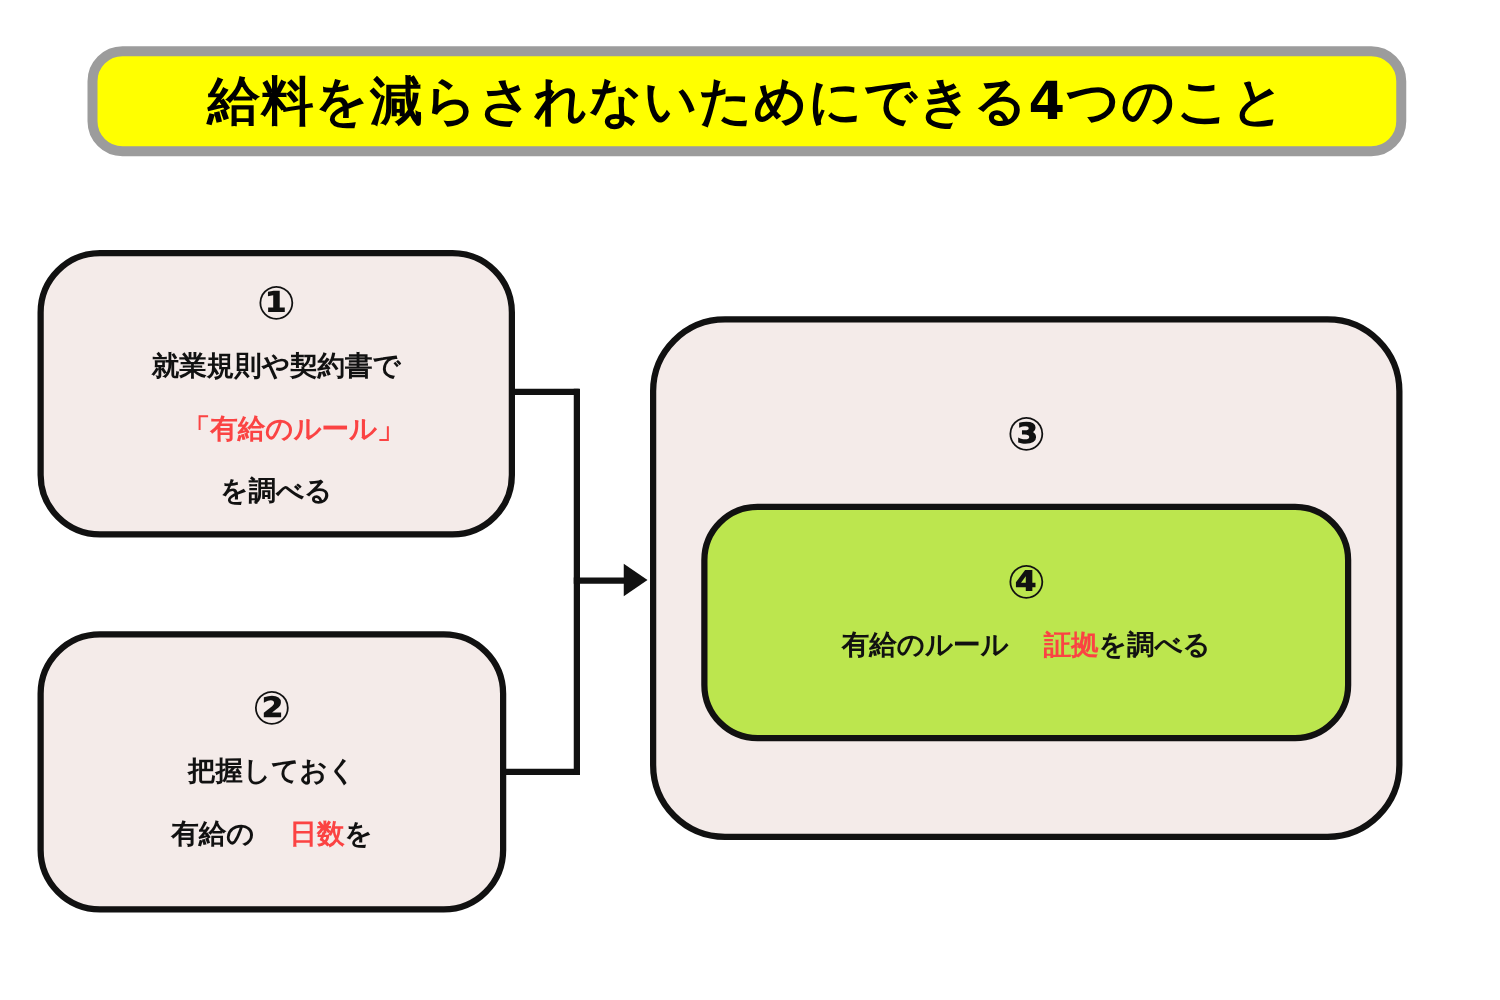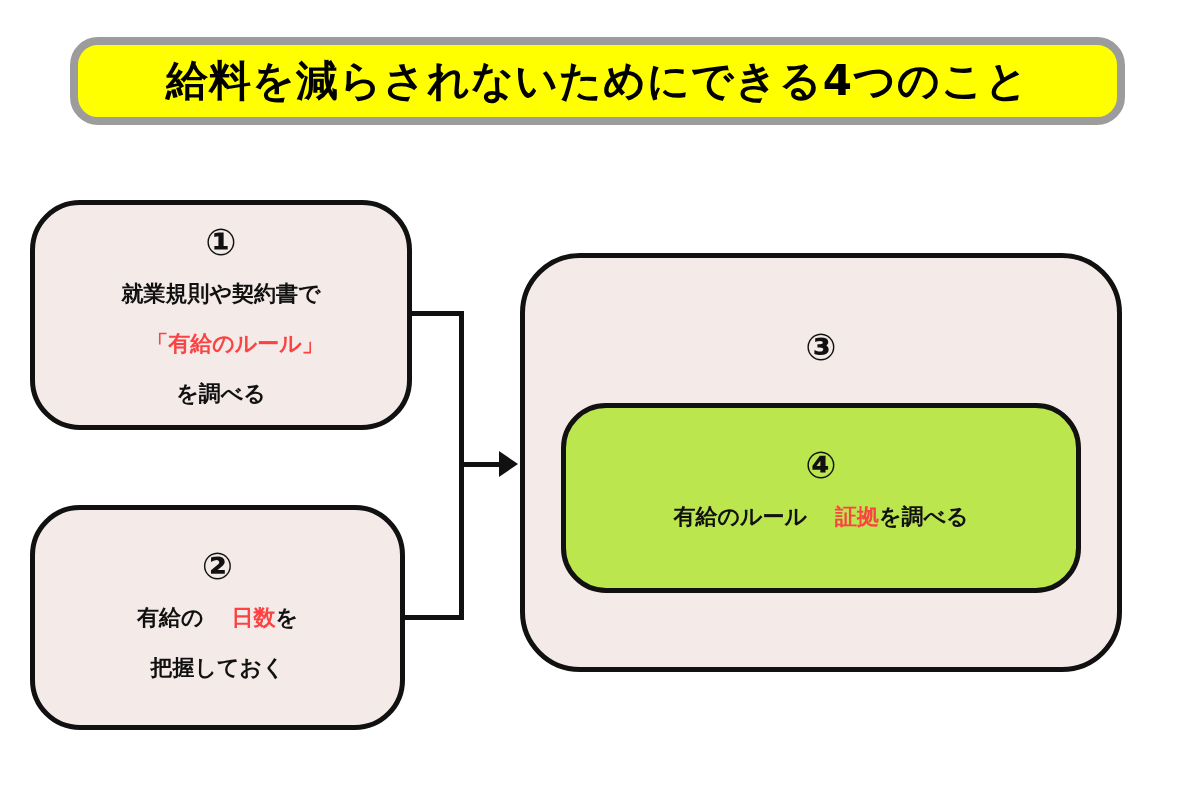--- a/index.html
+++ b/index.html
@@ -82,22 +82,22 @@
 
   <div class="card box1">
     <div class="num">①</div>
     <div class="line">就業規則や契約書で</div>
     <div class="line red">「有給のルール」</div>
     <div class="line">を調べる</div>
   </div>
 
   <div class="card box2">
     <div class="num">②</div>
+    <div class="line">把握しておく</div>
     <div class="line"><span>有給の</span><span class="red">日数</span><span>を</span></div>
-    <div class="line">把握しておく</div>
   </div>
 
   <div class="connector conn-step1-h"></div>
   <div class="connector conn-step2-h"></div>
   <div class="connector conn-vert"></div>
   <div class="connector conn-arrow-shaft"></div>
   <div class="arrowhead"></div>
 
   <div class="card box3">
     <div class="num">③</div>

